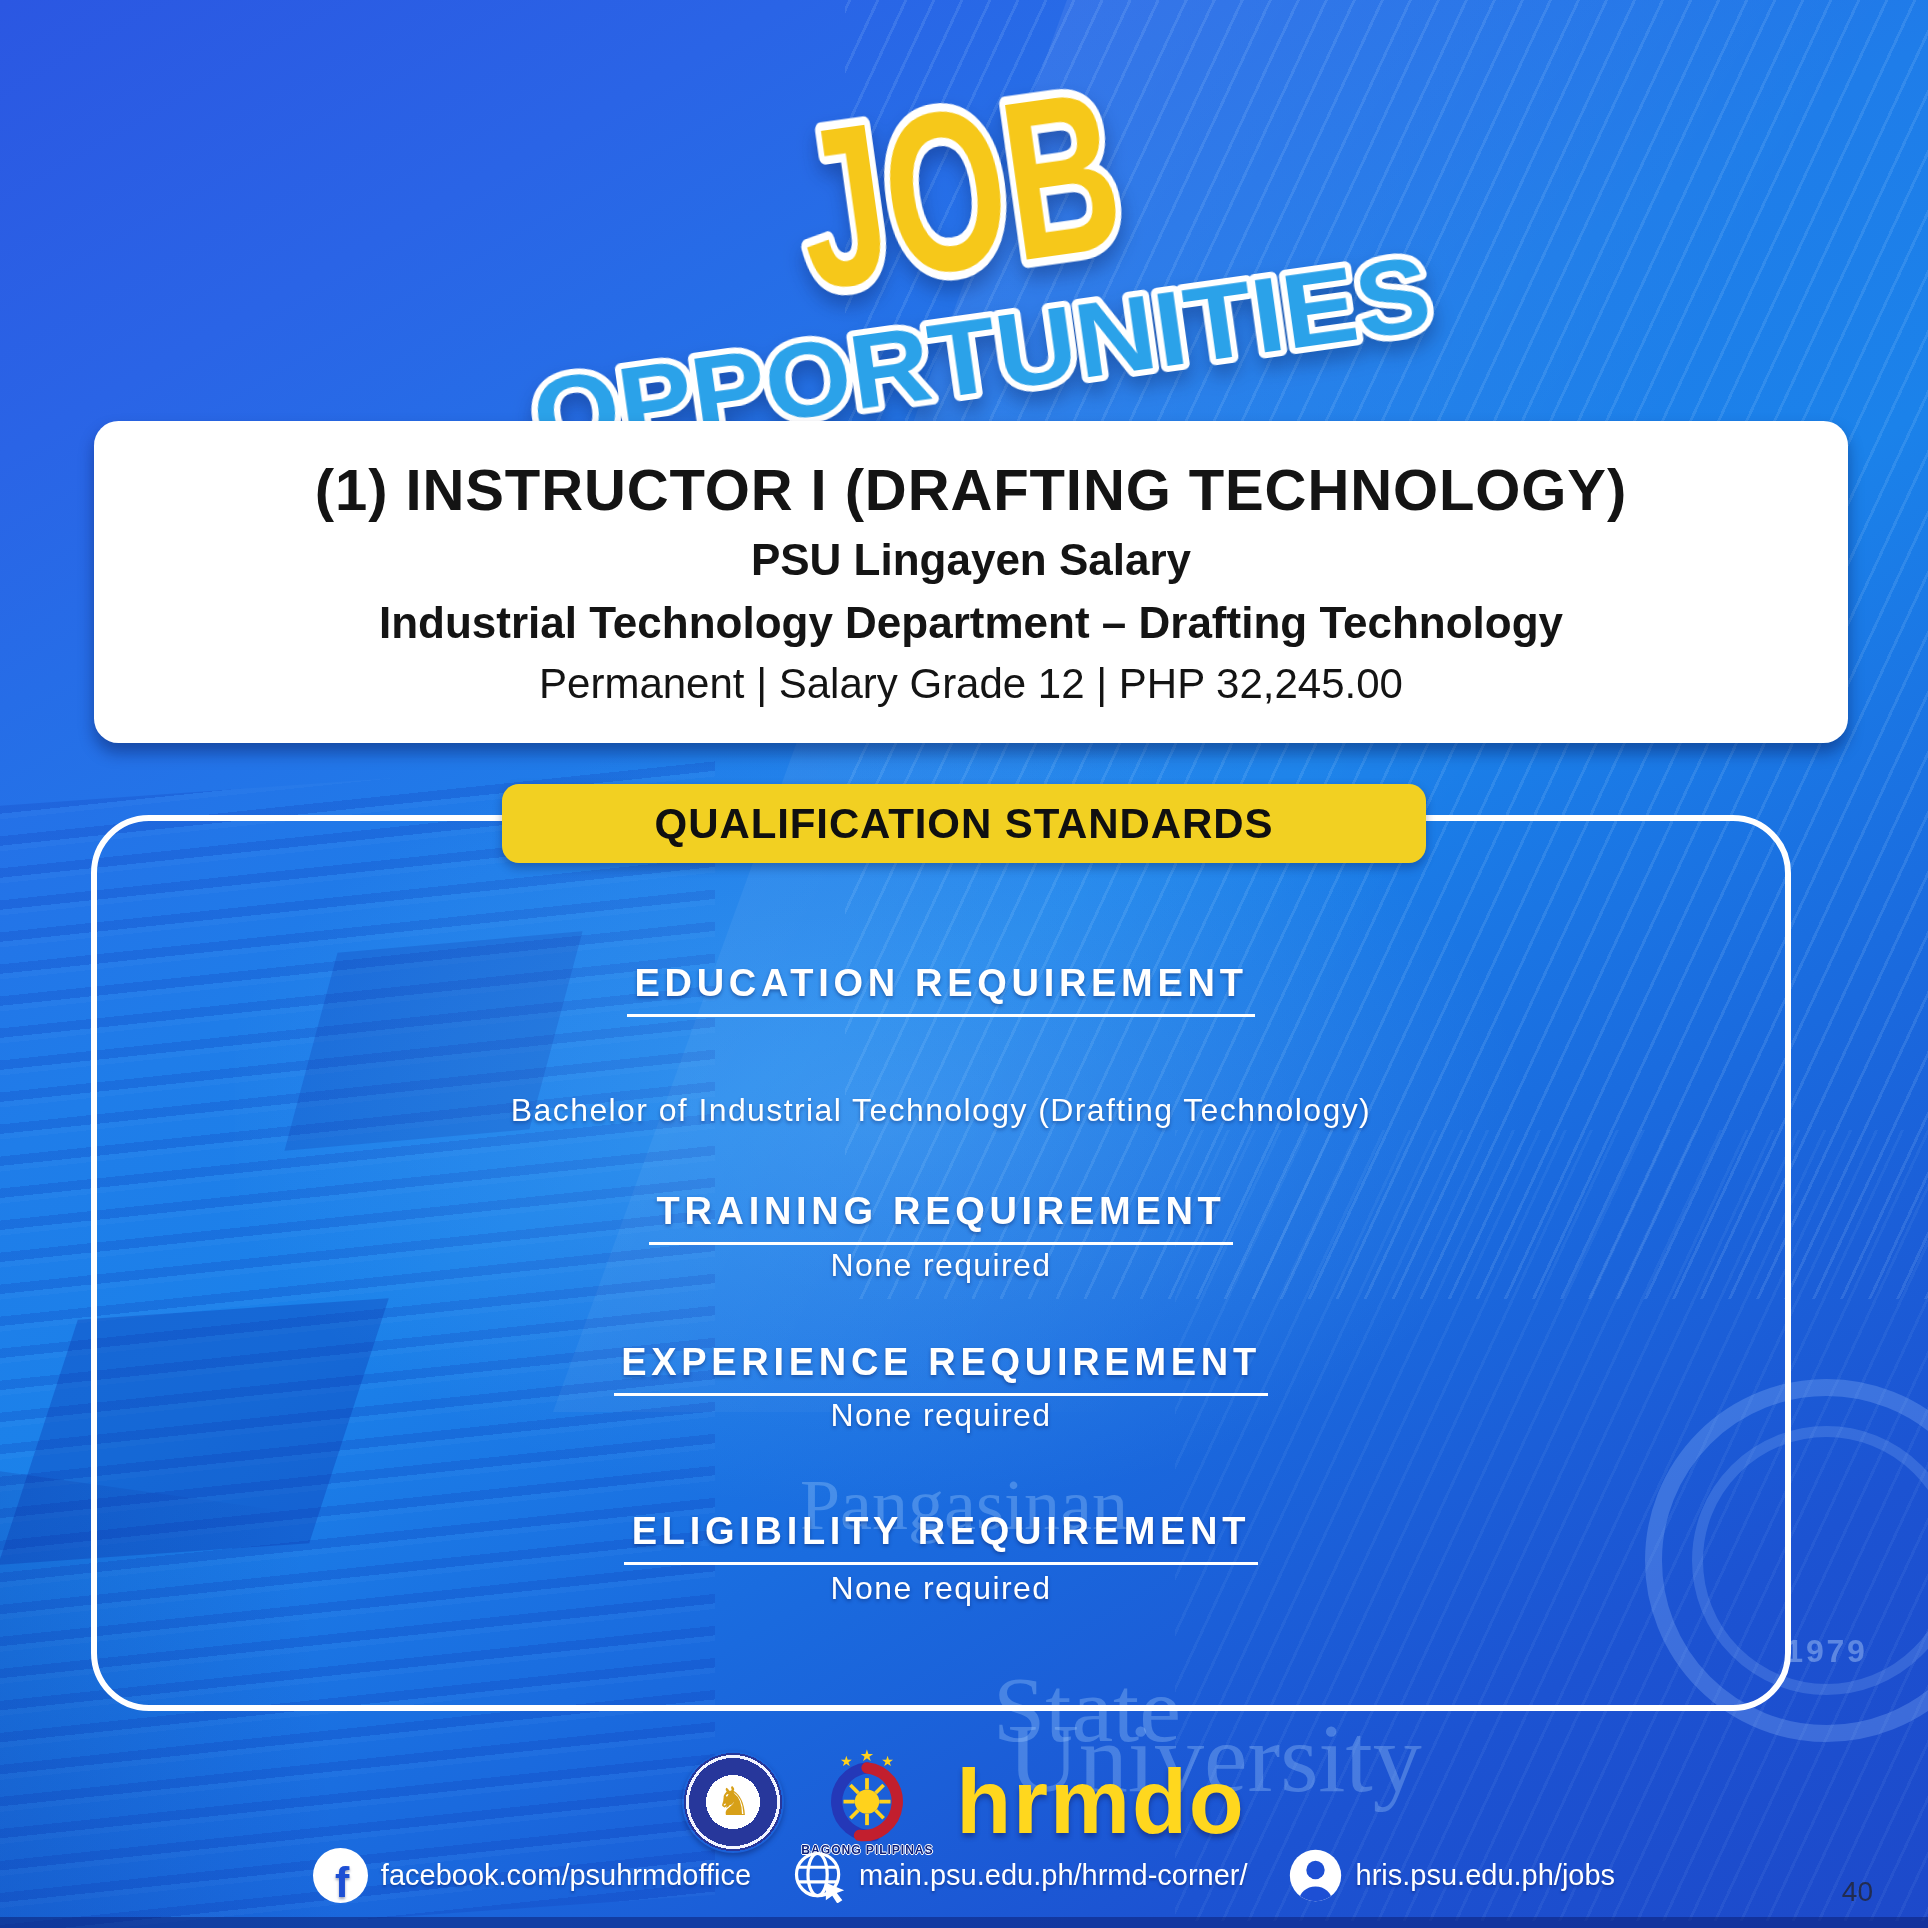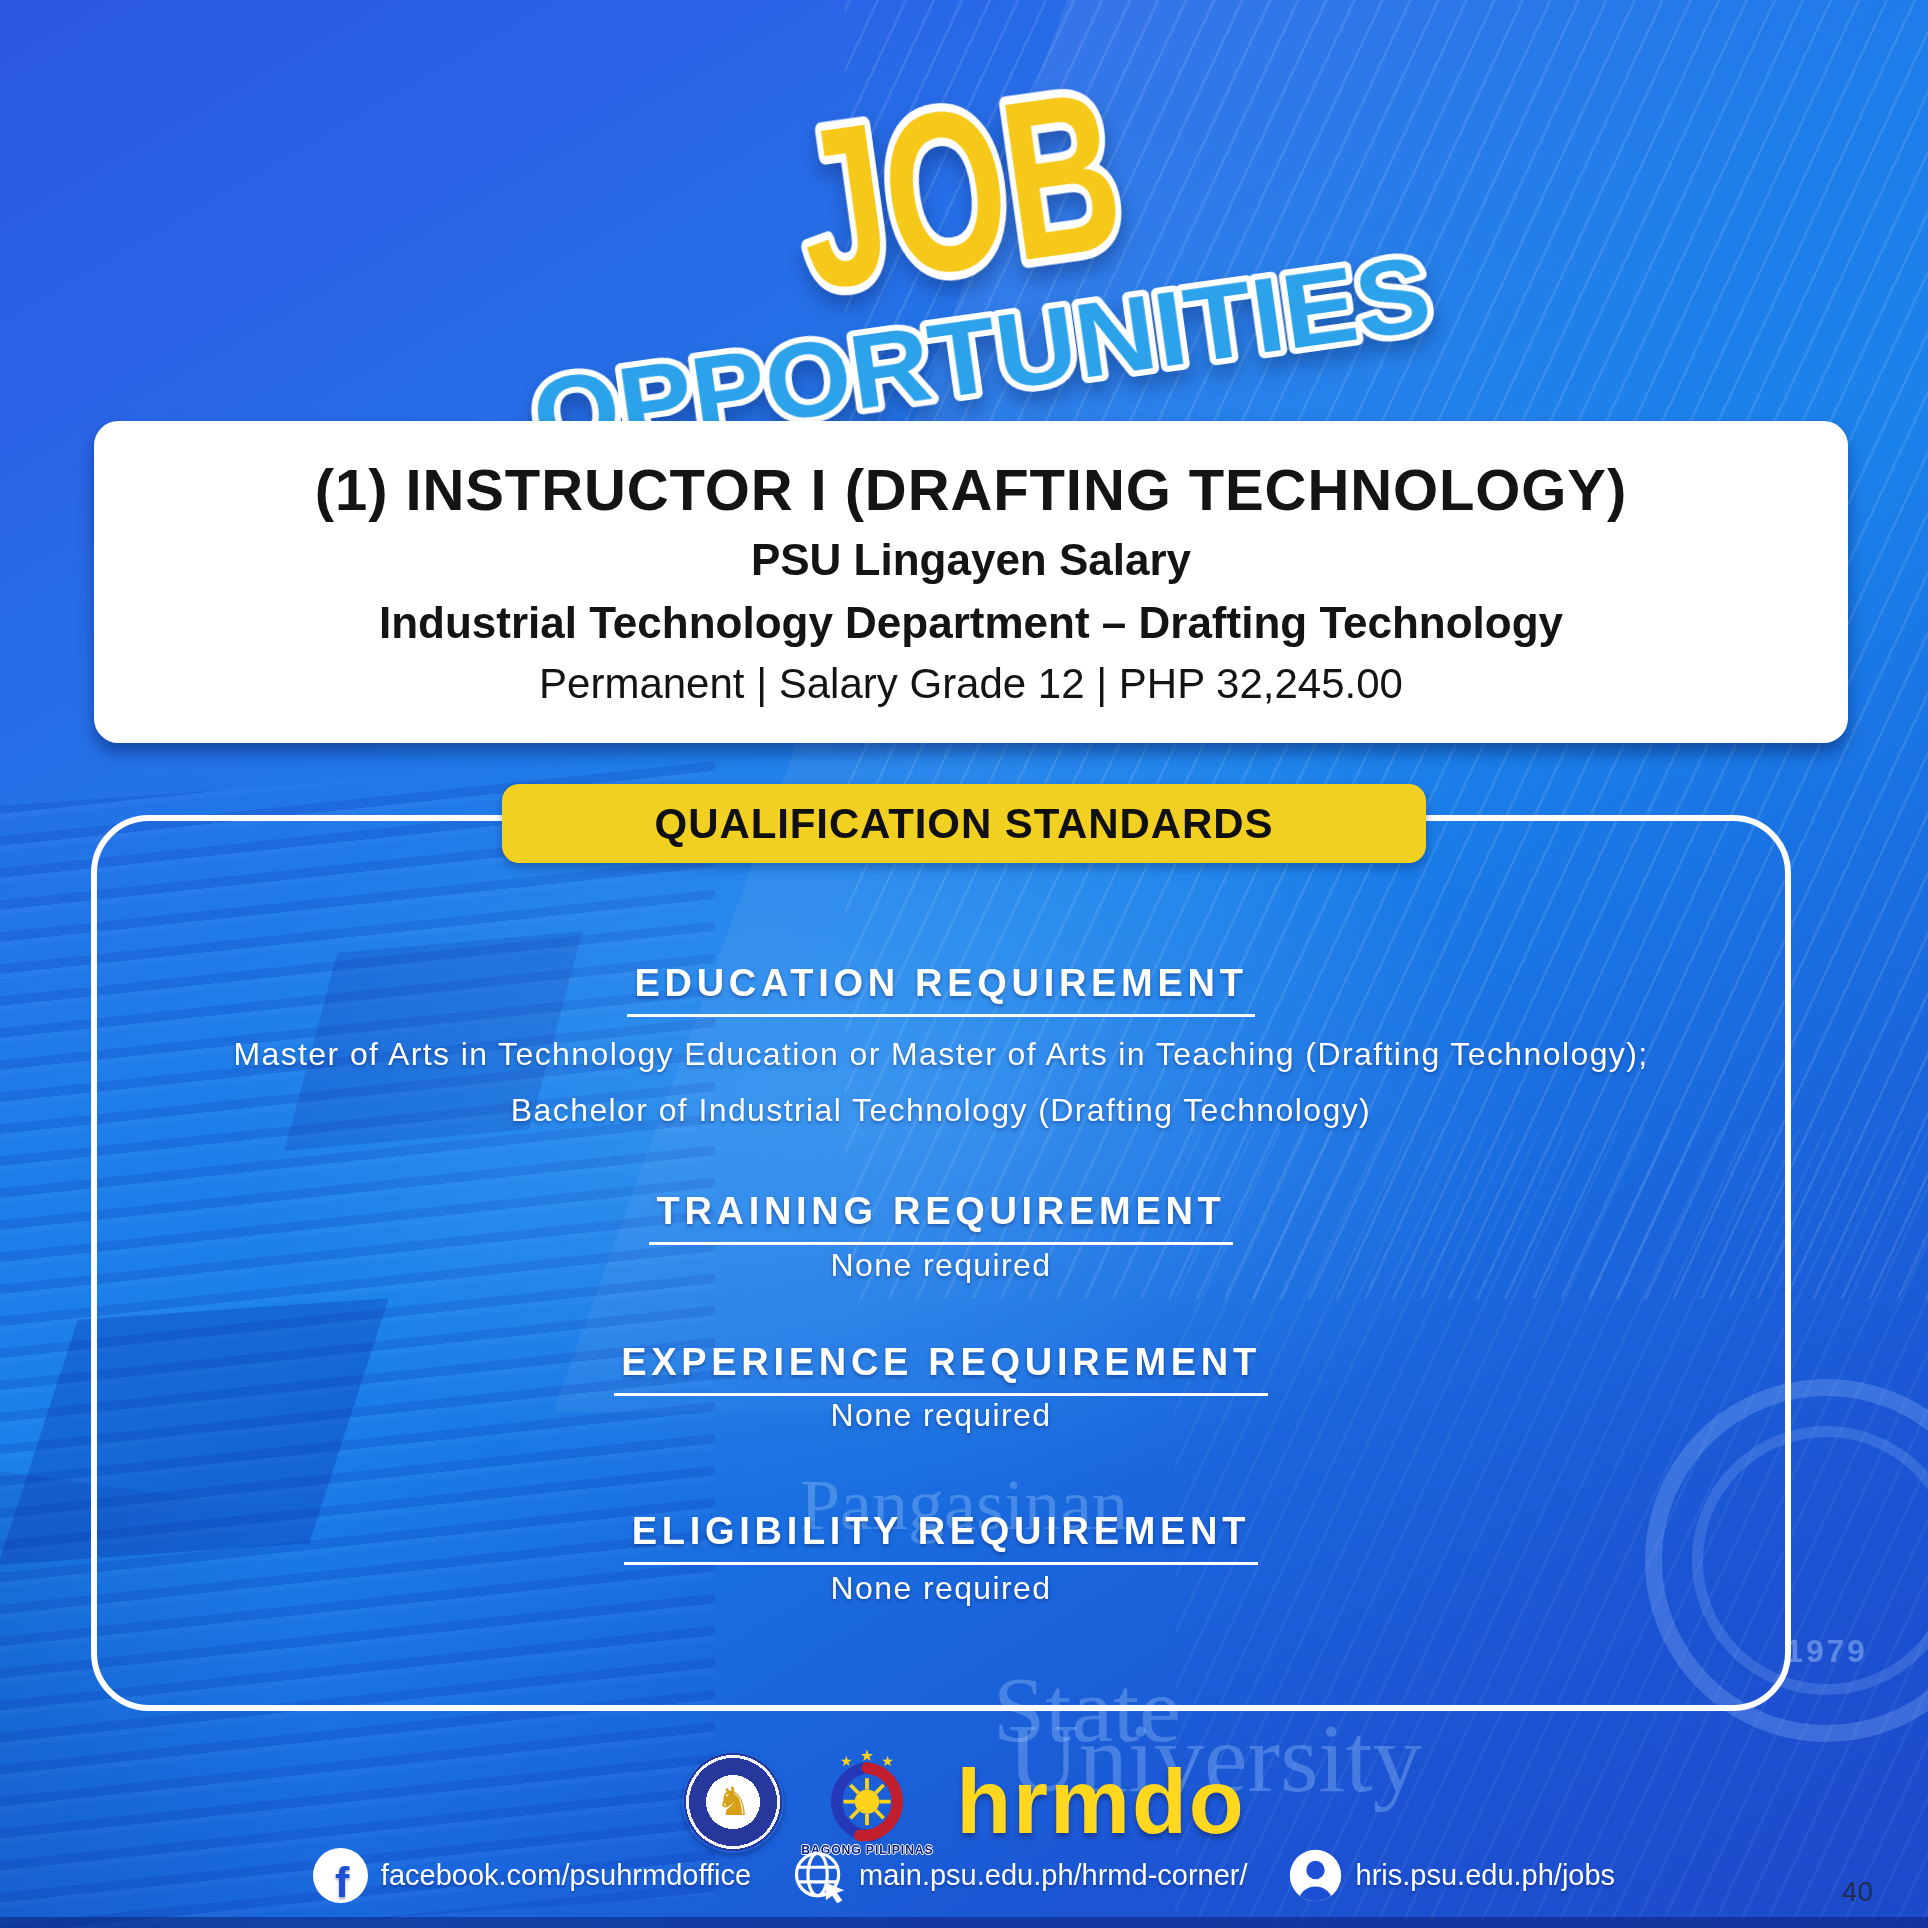--- a/index.html
+++ b/index.html
@@ -108,21 +108,20 @@
     <div class="jc-title">(1) INSTRUCTOR I (DRAFTING TECHNOLOGY)</div>
     <div class="jc-campus">PSU Lingayen Salary</div>
     <div class="jc-dept">Industrial Technology Department – Drafting Technology</div>
     <div class="jc-terms">Permanent | Salary Grade 12 | PHP 32,245.00</div>
   </div>
 
   <div class="qs-banner">QUALIFICATION STANDARDS</div>
   <div class="qs-box">
     <div class="qs-item qs-h p-eduh">
       <span>EDUCATION REQUIREMENT</span></div>
-    <div class="qs-item qs-t p-edu1">Master of Arts in Technology Education or Master of Arts in Teaching (Drafting Technology);</div>
     <div class="qs-item qs-t p-edu2">Bachelor of Industrial Technology (Drafting Technology)</div>
 
     <div class="qs-item qs-h p-trh">
       <span>TRAINING REQUIREMENT</span></div>
     <div class="qs-item qs-t p-trn">None required</div>
 
     <div class="qs-item qs-h p-exh">
       <span>EXPERIENCE REQUIREMENT</span></div>
     <div class="qs-item qs-t p-exn">None required</div>
 

